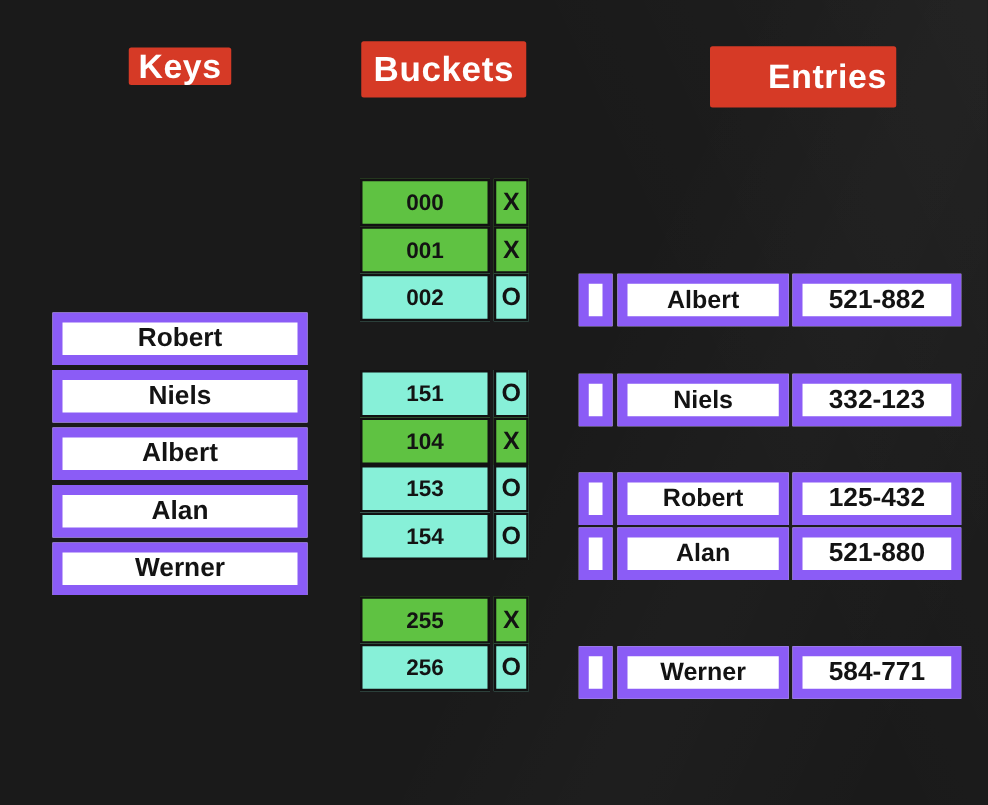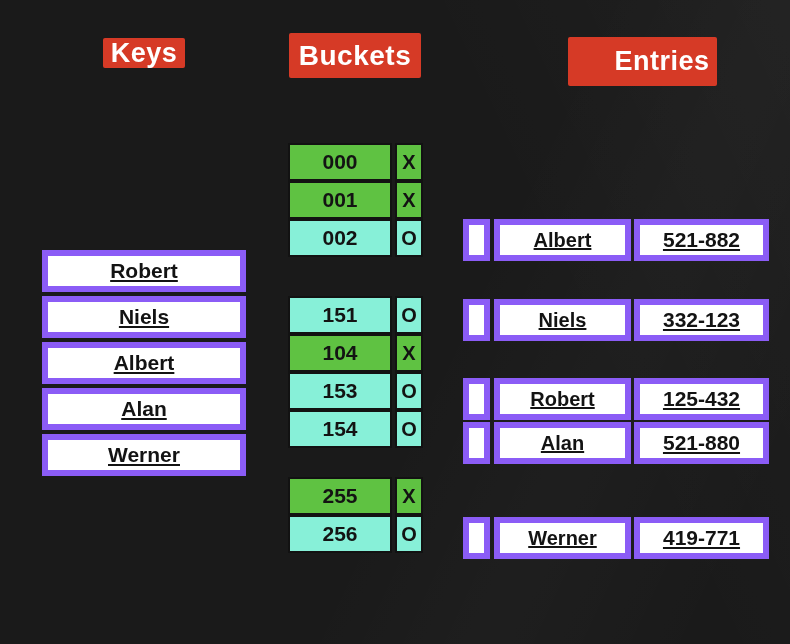--- a/index.html
+++ b/index.html
@@ -45,27 +45,26 @@
     position: absolute;
     left: 42px;
     top: 250px;
     width: 204px;
     display: flex;
     flex-direction: column;
     gap: 4px;
   }
   .white-box {
     background: var(--box_white, #ffffff);
-    border: 6px solid #8b5cf6;
+    border: 8px solid #8b5cf6;
     box-sizing: border-box;
     color: var(--text_dark, #131313);
     display: flex;
     align-items: center;
     justify-content: center;
-    text-decoration: underline;
   }
   .key-box {
     height: 42px;
     font-size: 21px;
   }
 
   
   .bucket-group {
     position: absolute;
     left: 288px;
@@ -81,21 +80,21 @@
     gap: 3px;
     height: 38px;
   }
   .bucket-cell {
     border: 2px solid #121212;
     box-sizing: border-box;
     color: var(--text_dark, #131313);
     display: flex;
     align-items: center;
     justify-content: center;
-    font-size: 21px;
+    font-size: 18px;
   }
   .bucket-id   { width: 104px; }
   .bucket-flag { width: 28px; font-size: 20px; }
   .green { background: var(--bucket_occupied, #5fc242); }
   .cyan  { background: var(--bucket_free, #87f0d8); }
 
   
   .entry-row {
     position: absolute;
     left: 463px;
@@ -189,14 +188,14 @@
   <div class="white-box entry-value">125-432</div>
 </div>
 <div id="entry-3" class="entry-row">
   <div class="white-box entry-marker"></div>
   <div class="white-box entry-name">Alan</div>
   <div class="white-box entry-value">521-880</div>
 </div>
 <div id="entry-4" class="entry-row">
   <div class="white-box entry-marker"></div>
   <div class="white-box entry-name">Werner</div>
-  <div class="white-box entry-value">419-771</div>
+  <div class="white-box entry-value">584-771</div>
 </div>
 
 </body></html>

